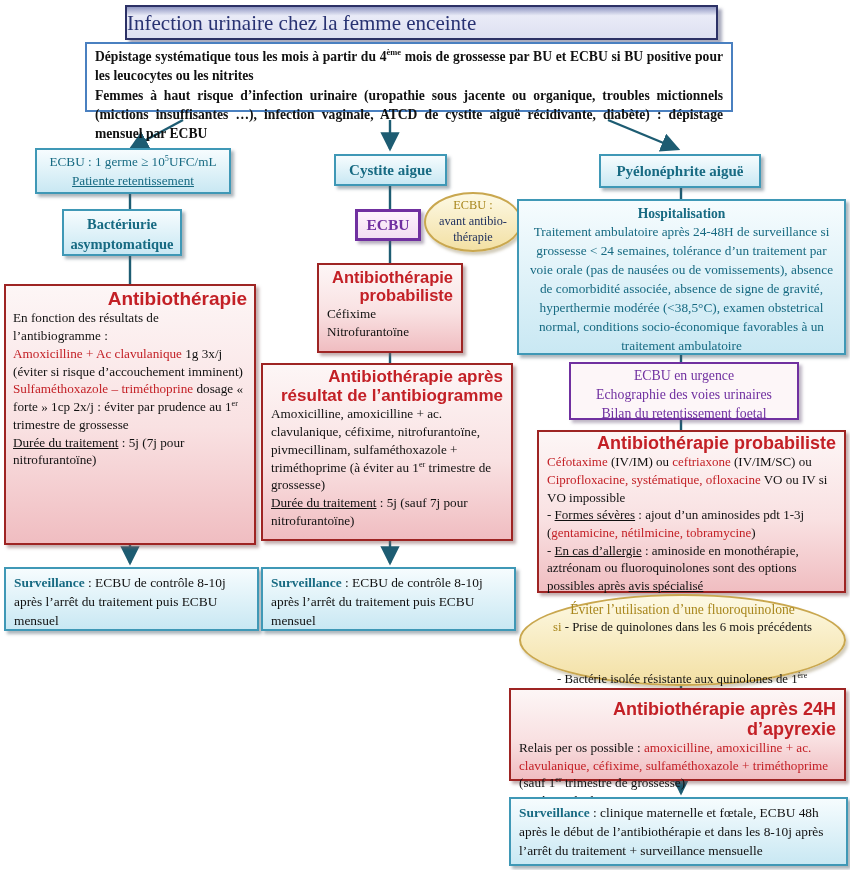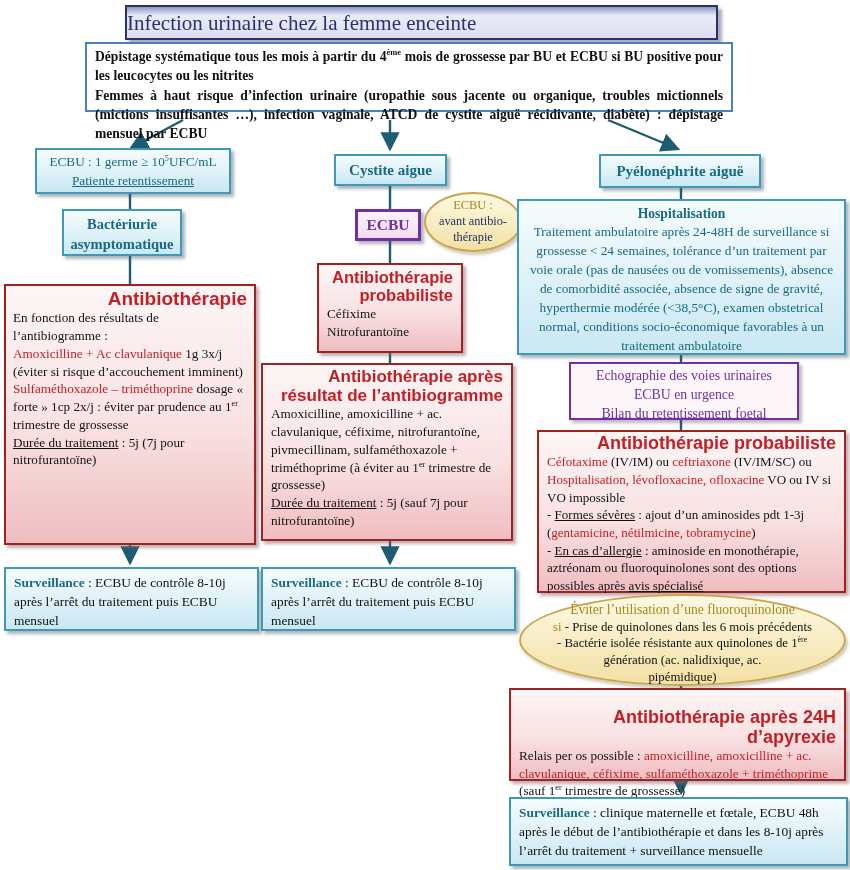--- a/index.html
+++ b/index.html
@@ -144,41 +144,41 @@
   <div class="box z teal-box" style="left:599px;top:154px;width:162px;height:34px;text-align:center;">
     <span class="teal-bold" style="font-size:15px;line-height:30px;">Pyélonéphrite aiguë</span>
   </div>
 
   <div class="box z teal-box teal-text" style="left:517px;top:199px;width:329px;height:156px;padding:3px 9px;font-size:13.3px;line-height:1.42;text-align:center;">
     <div class="teal-bold" style="font-size:13.6px;">Hospitalisation</div>
     <div>Traitement ambulatoire après 24-48H de surveillance si grossesse &lt; 24 semaines, tolérance d’un traitement par voie orale (pas de nausées ou de vomissements), absence de comorbidité associée, absence de signe de gravité, hyperthermie modérée (&lt;38,5°C), examen obstetrical normal, conditions socio-économique favorables à un traitement ambulatoire</div>
   </div>
 
   <div class="box z purple-box2" style="left:569px;top:362px;width:230px;height:58px;text-align:center;font-size:13.8px;line-height:1.38;padding-top:2px;">
+    <div>ECBU en urgence</div>
     <div>Echographie des voies urinaires</div>
-    <div>ECBU en urgence</div>
     <div>Bilan du retentissement foetal</div>
   </div>
 
   <div class="box z red-box" style="left:537px;top:430px;width:309px;height:163px;padding:1px 8px;font-size:13px;line-height:1.36;">
     <div class="red-title" style="font-size:18px;">Antibiothérapie probabiliste</div>
-    <p class="ln"><span class="red">Céfotaxime</span><span> (IV/IM) ou </span><span class="red">ceftriaxone</span><span> (IV/IM/SC) ou </span><span class="red">Hospitalisation, lévofloxacine, ofloxacine</span><span> VO ou IV si VO impossible</span></p>
+    <p class="ln"><span class="red">Céfotaxime</span><span> (IV/IM) ou </span><span class="red">ceftriaxone</span><span> (IV/IM/SC) ou </span><span class="red">Ciprofloxacine, systématique, ofloxacine</span><span> VO ou IV si VO impossible</span></p>
     <p class="ln"><span>- </span><span class="u">Formes sévères</span><span> : ajout d’un aminosides pdt 1-3j (</span><span class="red">gentamicine, nétilmicine, tobramycine</span><span>)</span></p>
     <p class="ln"><span>- </span><span class="u">En cas d’allergie</span><span> : aminoside en monothérapie, aztréonam ou fluoroquinolones sont des options possibles après </span><span class="u">avis spécialisé</span></p>
   </div>
 
   <div class="box z ellipse" style="left:519px;top:594px;width:327px;height:92px;font-size:12.8px;line-height:1.3;padding:5px 18px 0 18px;">
     <div class="gold" style="text-align:center;font-size:13.6px;">Éviter l’utilisation d’une fluoroquinolone</div>
     <div style="text-align:center;"><span class="gold">si</span><span> - Prise de quinolones dans les 6 mois précédents</span></div>
-    <div style="text-align:left;padding-left:18px;"><span>- Bactérie isolée résistante aux quinolones de 1</span><span class="sup">ère</span></div>
+    <div style="text-align:left;padding-left:18px;margin-top:36px;"><span>- Bactérie isolée résistante aux quinolones de 1</span><span class="sup">ère</span></div>
     <div style="text-align:center;">génération (ac. nalidixique, ac.</div>
     <div style="text-align:center;">pipémidique)</div>
   </div>
 
-  <div class="box z red-box" style="left:509px;top:688px;width:337px;height:93px;padding:17px 8px;font-size:13.2px;line-height:1.33;">
+  <div class="box z red-box" style="left:509px;top:688px;width:337px;height:93px;padding:9px 8px;font-size:13.2px;line-height:1.33;">
     <div class="red-title" style="font-size:18px;">Antibiothérapie après 24H d’apyrexie</div>
     <p class="ln"><span>Relais per os possible : </span><span class="red">amoxicilline, amoxicilline + ac. clavulanique, céfixime, sulfaméthoxazole + triméthoprime</span><span> (sauf 1</span><span class="sup">er</span><span> trimestre de grossesse)</span></p>
     <p class="ln"><span class="u">Durée totale du traitement</span><span> : 14j</span></p>
   </div>
 
   <div class="box z teal-box" style="left:509px;top:797px;width:339px;height:69px;padding:4px 8px;font-size:13.4px;line-height:1.42;">
     <span class="teal-bold">Surveillance</span><span> : clinique maternelle et fœtale, ECBU 48h après le début de l’antibiothérapie et dans les 8-10j après l’arrêt du traitement + surveillance mensuelle</span>
   </div>
 
 </div>

